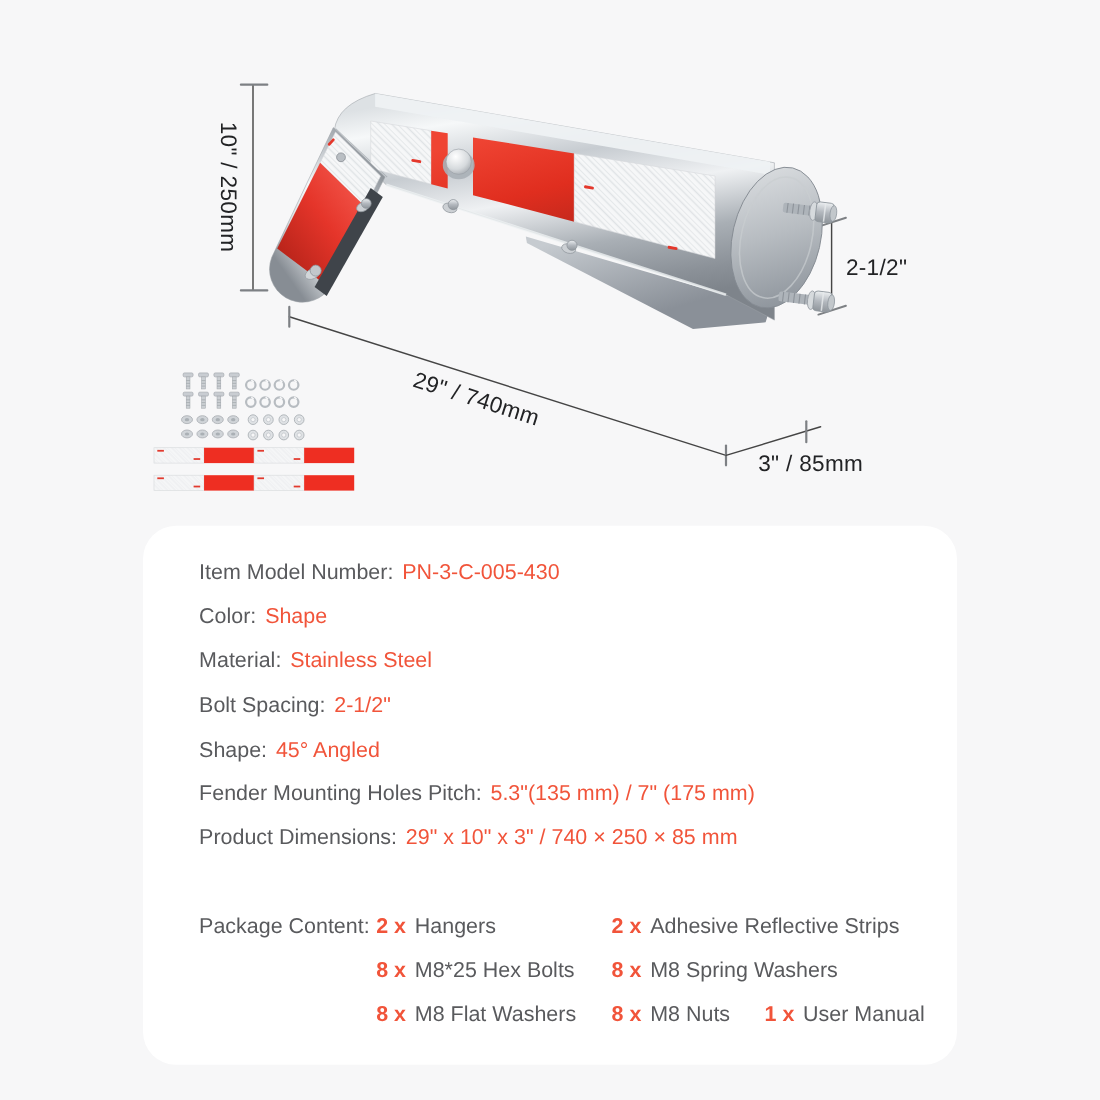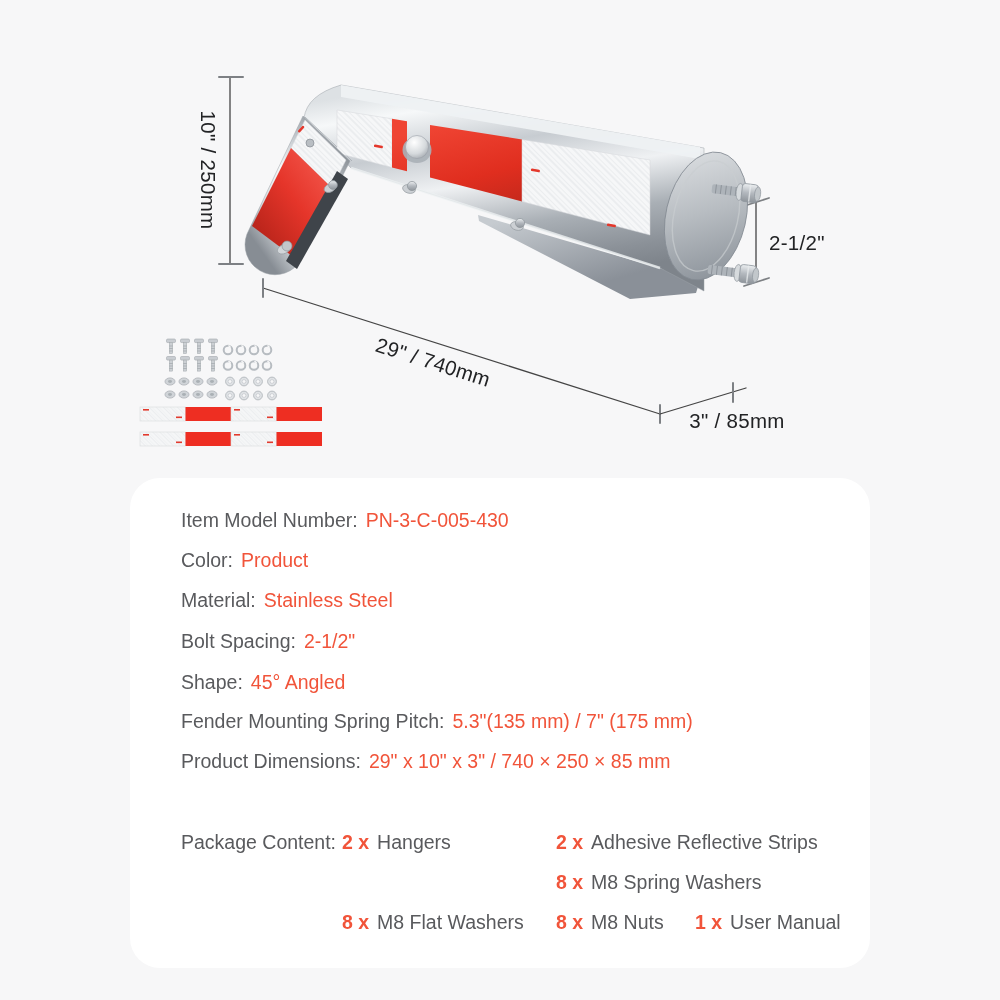--- a/index.html
+++ b/index.html
@@ -270,49 +270,52 @@
     <text class="dimtext" x="737" y="428" text-anchor="middle">3" / 85mm</text>
     <text class="dimtext" x="769" y="250">2-1/2"</text>
   </svg>
 
   <div class="spec-card">
 
     <div class="srow" style="top:29px">
       <span class="lbl">Item Model Number:</span><span class="val">PN-3-C-005-430</span>
     </div>
     <div class="srow" style="top:69px">
-      <span class="lbl">Color:</span><span class="val">Product</span>
+      <span class="lbl">Color:</span><span class="val">Shape</span>
     </div>
     <div class="srow" style="top:109px">
       <span class="lbl">Material:</span><span class="val">Stainless Steel</span>
     </div>
     <div class="srow" style="top:150px">
       <span class="lbl">Bolt Spacing:</span><span class="val">2-1/2"</span>
     </div>
     <div class="srow" style="top:191px">
       <span class="lbl">Shape:</span><span class="val">45° Angled</span>
     </div>
     <div class="srow" style="top:230px">
-      <span class="lbl">Fender Mounting Spring Pitch:</span><span class="val">5.3"(135 mm) / 7" (175 mm)</span>
+      <span class="lbl">Fender Mounting Holes Pitch:</span><span class="val">5.3"(135 mm) / 7" (175 mm)</span>
     </div>
     <div class="srow" style="top:270px">
       <span class="lbl">Product Dimensions:</span><span class="val">29" x 10" x 3" / 740 × 250 × 85 mm</span>
     </div>
 
     <div class="srow" style="top:351px">
       <span class="lbl">Package Content:</span>
       <span class="pk" style="left:161px">
         <span class="qty">2 x</span><span class="nm">Hangers</span>
       </span>
       <span class="pk" style="left:375px">
         <span class="qty">2 x</span><span class="nm">Adhesive Reflective Strips</span>
       </span>
     </div>
 
     <div class="srow" style="top:391px">
+      <span class="pk" style="left:161px">
+        <span class="qty">8 x</span><span class="nm">M8*25 Hex Bolts</span>
+      </span>
       <span class="pk" style="left:375px">
         <span class="qty">8 x</span><span class="nm">M8 Spring Washers</span>
       </span>
     </div>
 
     <div class="srow" style="top:431px">
       <span class="pk" style="left:161px">
         <span class="qty">8 x</span><span class="nm">M8 Flat Washers</span>
       </span>
       <span class="pk" style="left:375px">

